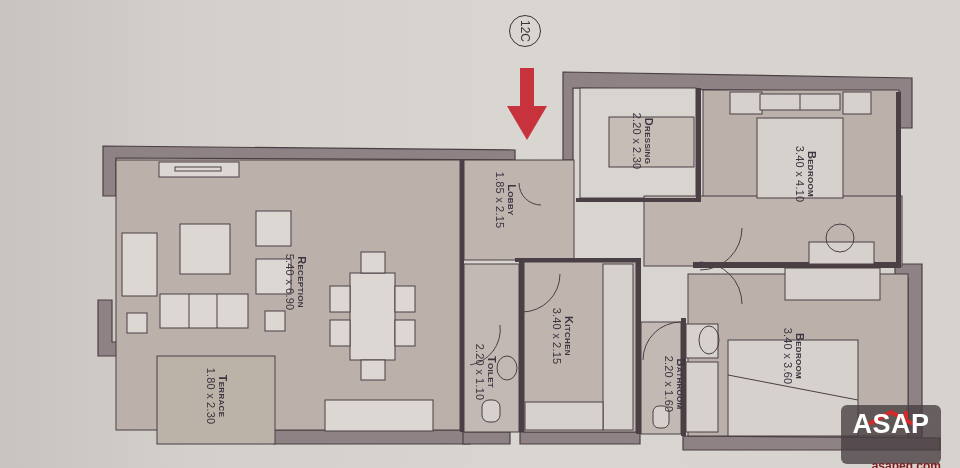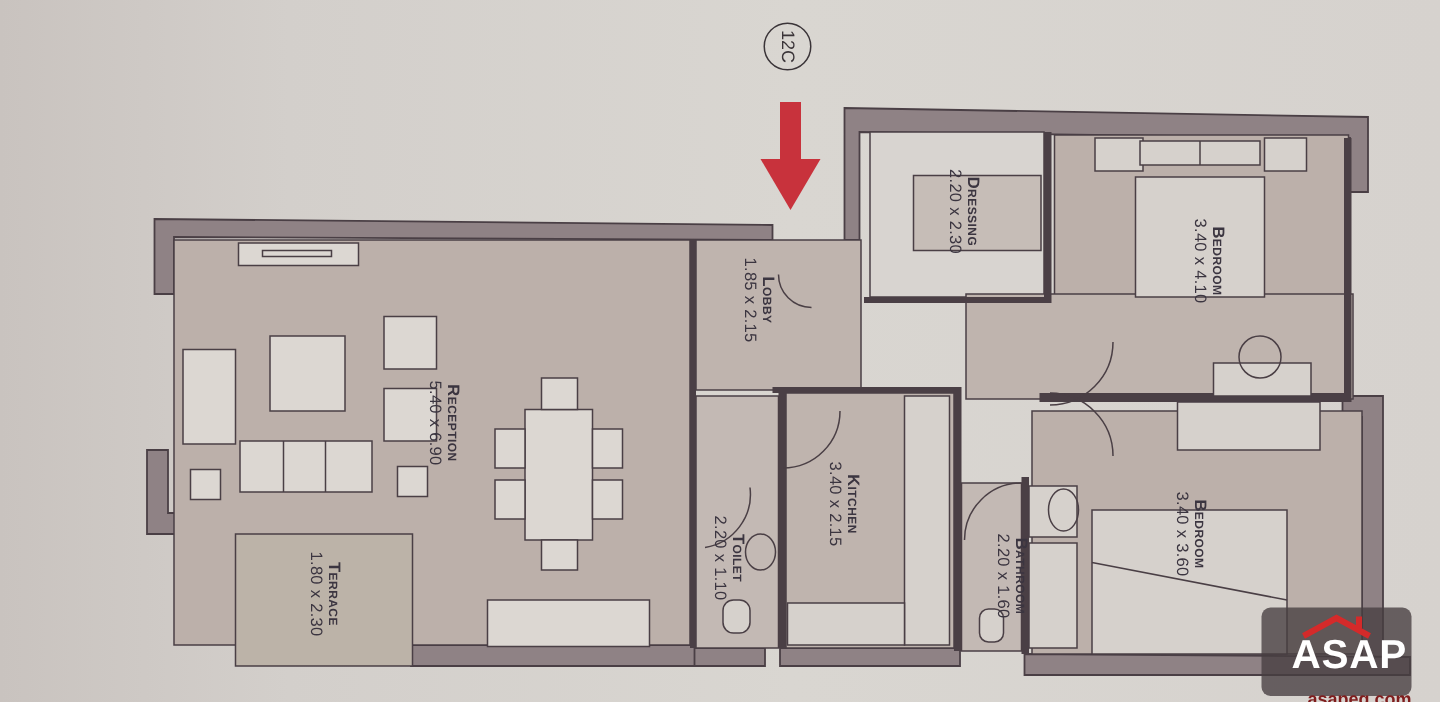--- a/index.html
+++ b/index.html
@@ -7,21 +7,21 @@
   .paper{position:absolute;left:0;top:0;width:960px;height:468px;
     background:linear-gradient(90deg,#c9c3bf 0%,#d3cfcb 20%,#d9d6d1 55%,#d6d2ce 100%);}
   svg.plan{position:absolute;left:0;top:0;}
   .label{position:absolute;color:#3b3540;font-weight:bold;text-align:center;white-space:nowrap;
     transform-origin:center center;transform:translate(-50%,-50%) rotate(90deg);line-height:1.05;}
   .label .name{display:block;font-size:11px;letter-spacing:0.3px;font-variant:small-caps;}
   .label .dim{display:block;font-size:11px;font-weight:normal;letter-spacing:0.2px;}
   .unit-tag{position:absolute;left:509px;top:15px;width:30px;height:30px;border:1.3px solid #3a3438;border-radius:50%;
     display:flex;align-items:center;justify-content:center;font-size:12px;color:#3a3438;transform:rotate(90deg);}
   .logo{position:absolute;left:841px;top:405px;width:100px;height:59px;background:rgba(70,62,64,0.78);border-radius:6px;}
-  .logo .brand{position:absolute;left:0;top:16px;width:100%;text-align:left;color:#fff;font-weight:bold;font-size:27px;letter-spacing:0.5px;padding-left:20px;}
+  .logo .brand{position:absolute;left:0;top:4px;width:100%;text-align:center;color:#fff;font-weight:bold;font-size:27px;letter-spacing:0.5px;}
   .logo .url{position:absolute;left:0;top:54px;width:100%;text-align:right;color:#7f1d1d;font-weight:bold;font-size:12px;}
 </style>
 </head>
 <body>
 
 <div class="paper"></div>
 
 <svg class="plan" width="960" height="468" viewBox="0 0 960 468">
 
   <g fill="#8f8285" stroke="#4a3f45" stroke-width="1.2">

